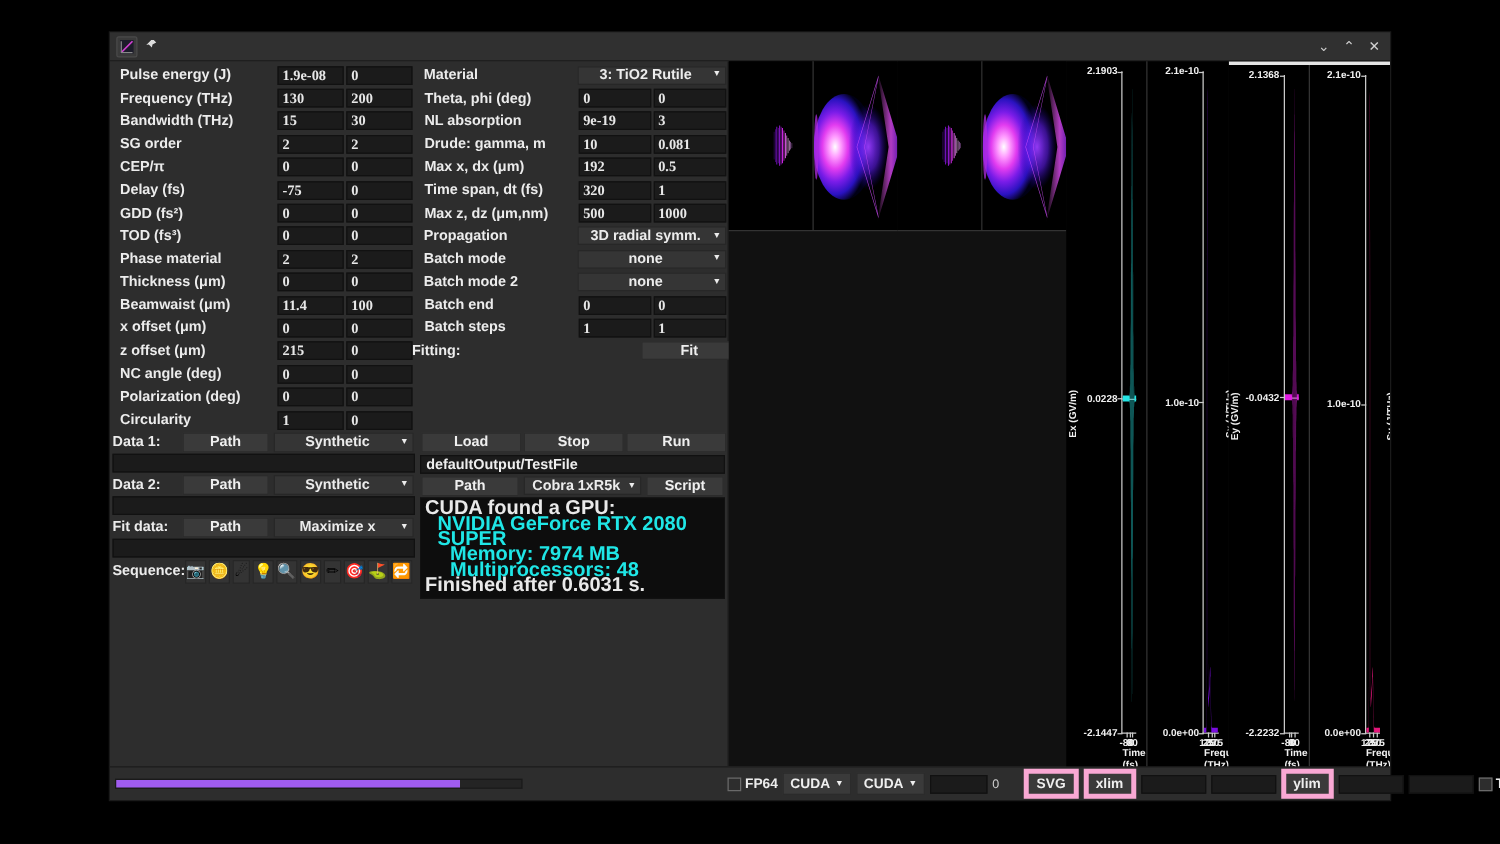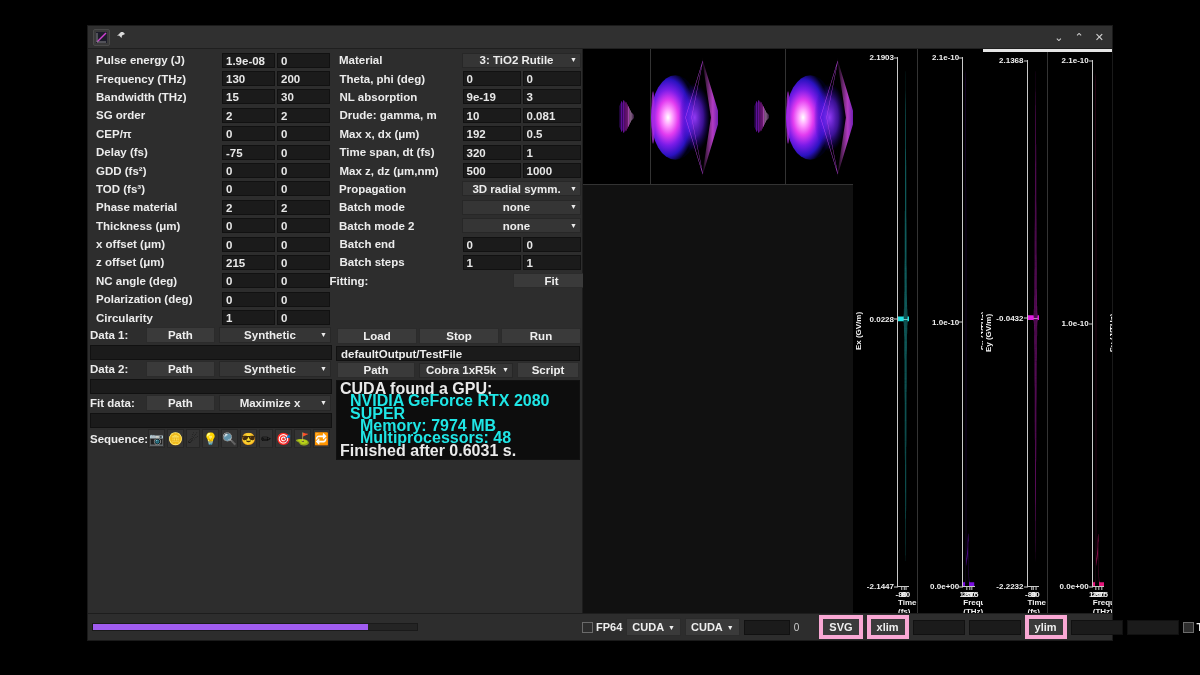--- a/index.html
+++ b/index.html
@@ -29,21 +29,21 @@
   .params{display:flex;padding:2px 0 0 0;}
   .pcol{display:flex;flex-direction:column;align-items:center;}
   .pcol.c1{width:246px;}
   .pcol.c2{width:248px;}
   .prow{display:flex;align-items:center;height:18.4px;}
   .plabel{font-size:11.5px;font-weight:bold;color:#ececec;padding-left:5px;white-space:nowrap;overflow:hidden;}
   .c1 .plabel{width:125px;}
   .c2 .plabel{width:122px;}
   .field{background:#1b1b1b;border:1px solid #111;color:#e8e8e8;font-size:11.5px;font-weight:bold;
          height:15px;line-height:15px;padding:0 3px;margin:0 1px;box-sizing:border-box;
-         overflow:hidden;white-space:nowrap;}
+         overflow:hidden;white-space:nowrap;font-family:Liberation Serif, serif;}
   .c1 .field{width:53px;}
   .c2 .field{width:58px;}
   .combo{background:#353535;border:1px solid #272727;color:#ececec;font-size:11.5px;font-weight:bold;
          height:15px;line-height:14px;padding:0 3px;margin:0 1px;box-sizing:border-box;
          display:flex;align-items:center;justify-content:center;position:relative;}
   .combo .cv{flex:1;text-align:center;overflow:hidden;white-space:nowrap;}
   .combo .arr{font-size:7px;margin-left:3px;}
   .c2 .combo{width:119px;}
   .fitrow .fitbtn{width:78px;margin-left:61px;}
 
@@ -197,20 +197,25 @@
             </div>
             <div class="prow">
               <div class="plabel">Phase material</div>
               <div class="field">2</div>
               <div class="field">2</div>
             </div>
             <div class="prow">
               <div class="plabel">Thickness (μm)</div>
               <div class="field">0</div>
               <div class="field">0</div>
+            </div>
+            <div class="prow">
+              <div class="plabel">Beamwaist (μm)</div>
+              <div class="field">11.4</div>
+              <div class="field">100</div>
             </div>
             <div class="prow">
               <div class="plabel">x offset (μm)</div>
               <div class="field">0</div>
               <div class="field">0</div>
             </div>
             <div class="prow">
               <div class="plabel">z offset (μm)</div>
               <div class="field">215</div>
               <div class="field">0</div>

